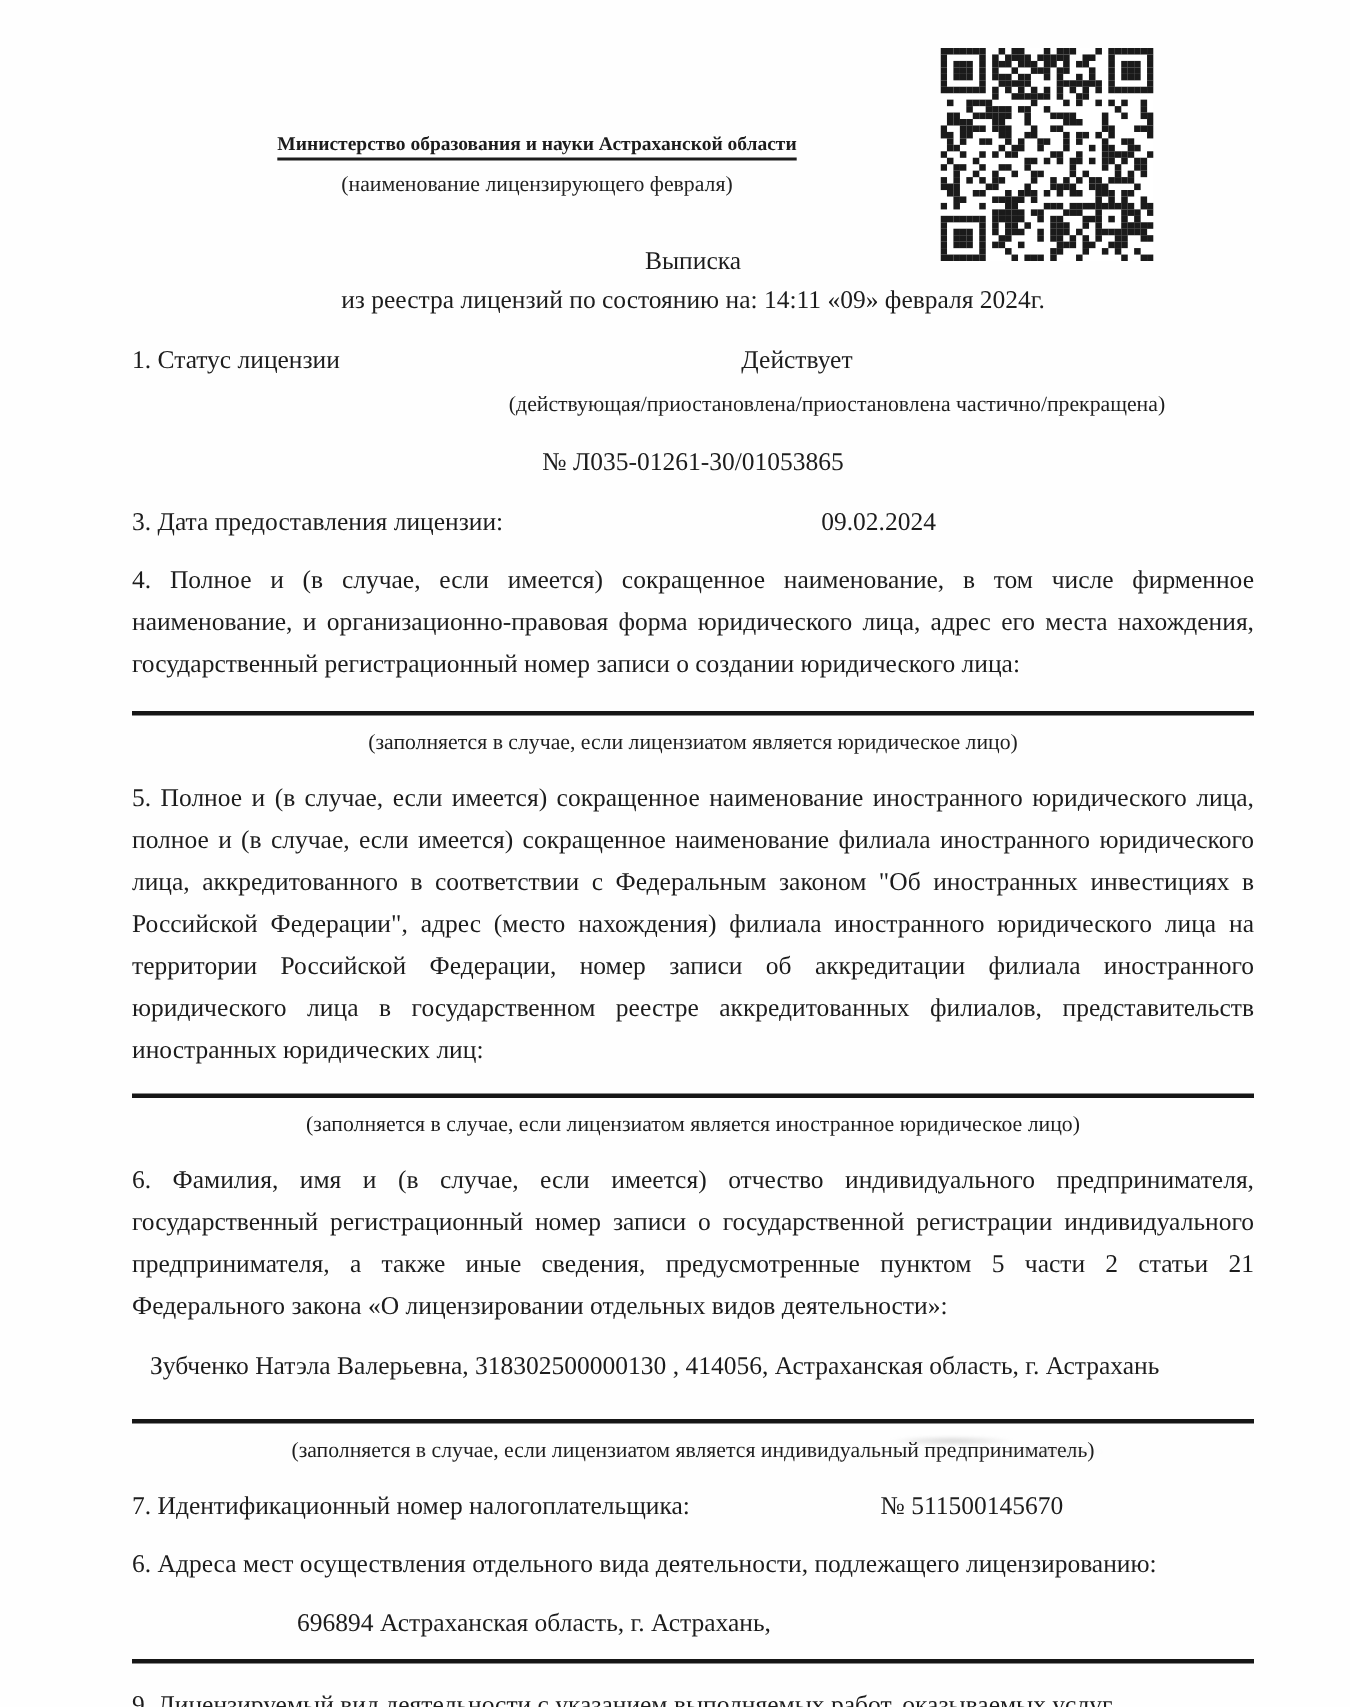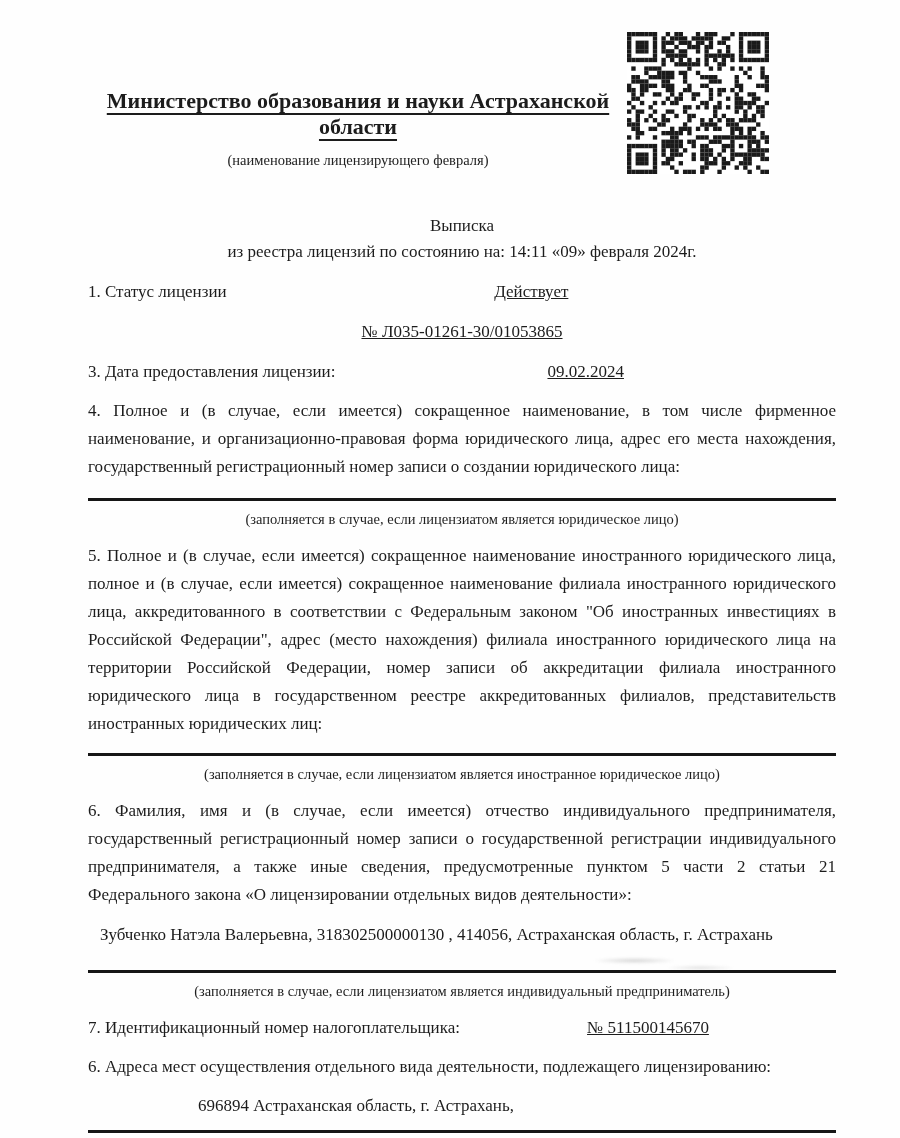--- a/index.html
+++ b/index.html
@@ -10,39 +10,39 @@
     background:#fefefe;
     color:#1c1c1c;
     font-family:"Liberation Serif","DejaVu Serif",serif;
     overflow:hidden;
   }
   .content{padding:0 64px 0 88px;}
 
   
   .issuer-block{margin-top:88px;width:540px;text-align:center;}
   .issuer-name{
-    font-weight:bold;font-size:22px;line-height:1.2;
+    font-weight:bold;font-size:13px;line-height:1.2;
     text-decoration:underline;
     text-decoration-thickness:2px;
     text-underline-offset:5px;
   }
   .issuer-caption{font-size:14.5px;margin-top:11px;color:#222;}
 
   
   .qr{position:absolute;left:627px;top:32px;width:142px;height:142px;}
   .qr svg{display:block;width:100%;height:100%;}
 
   
-  .doc-title-block{margin-top:44px;text-align:center;font-size:17px;line-height:26px;}
+  .doc-title-block{margin-top:29px;text-align:center;font-size:17px;line-height:26px;}
 
   
   .rows{margin-top:9px;}
   .row{display:flex;font-size:17px;line-height:26px;margin-top:14px;}
   .row .label{white-space:nowrap;}
-  .row .value{flex:1;text-align:center;text-decoration:underline;}
+  .row .value{flex:1;text-align:center;}
 
   .caption{font-size:14.5px;line-height:22px;color:#1e1e1e;}
   .caption.shifted{margin-left:185px;width:570px;text-align:center;margin-top:6px;}
   .caption.centered{text-align:center;margin-top:7px;}
 
   .para{font-size:17px;line-height:28px;margin-top:12px;text-align:justify;}
   .para.ragged{text-align:left;line-height:28px;padding-right:6px;}
 
   .rule{border:none;border-top:3px solid #161616;margin:0;}
   .rule.r1{margin-top:17px;}
@@ -598,20 +598,21 @@
     <div class="doc-title-block">
       <div>Выписка</div>
       <div>из реестра лицензий по состоянию на: 14:11 «09» февраля 2024г.</div>
     </div>
 
     <div class="rows">
       <div class="row">
         <span class="label">1. Статус лицензии</span>
         <span class="value">Действует</span>
       </div>
+      <div class="caption shifted">(действующая/приостановлена/приостановлена частично/прекращена)</div>
 
       <div class="row">
         <span class="value">№ Л035-01261-30/01053865</span>
       </div>
 
       <div class="row">
         <span class="label">3. Дата предоставления лицензии:</span>
         <span class="value">09.02.2024</span>
       </div>
     </div>

